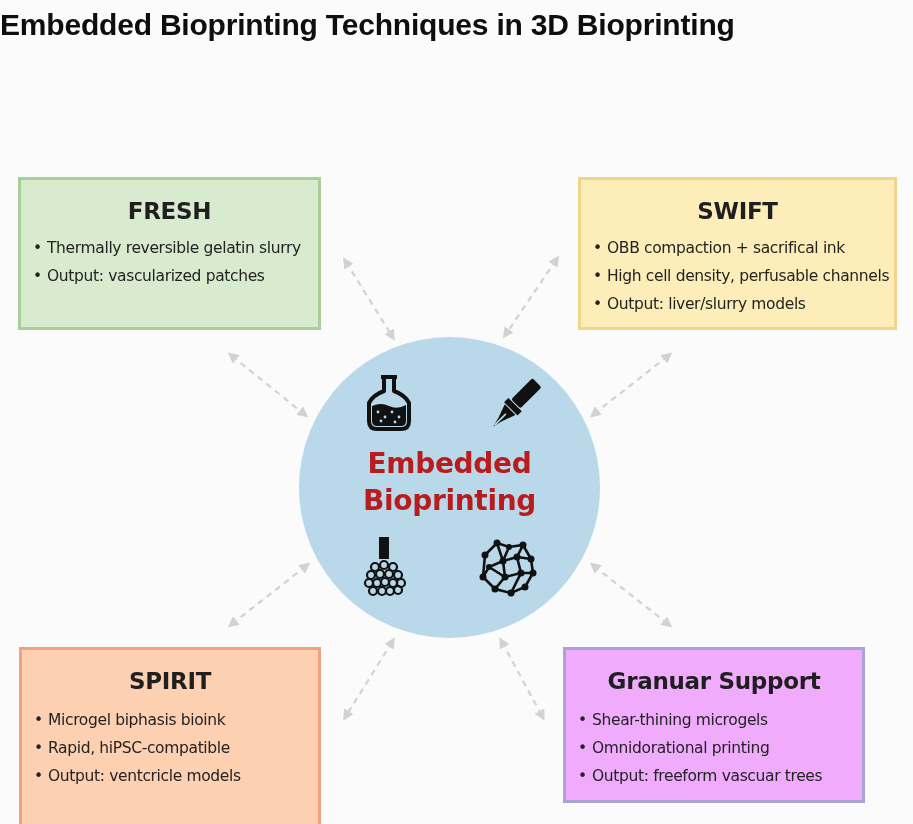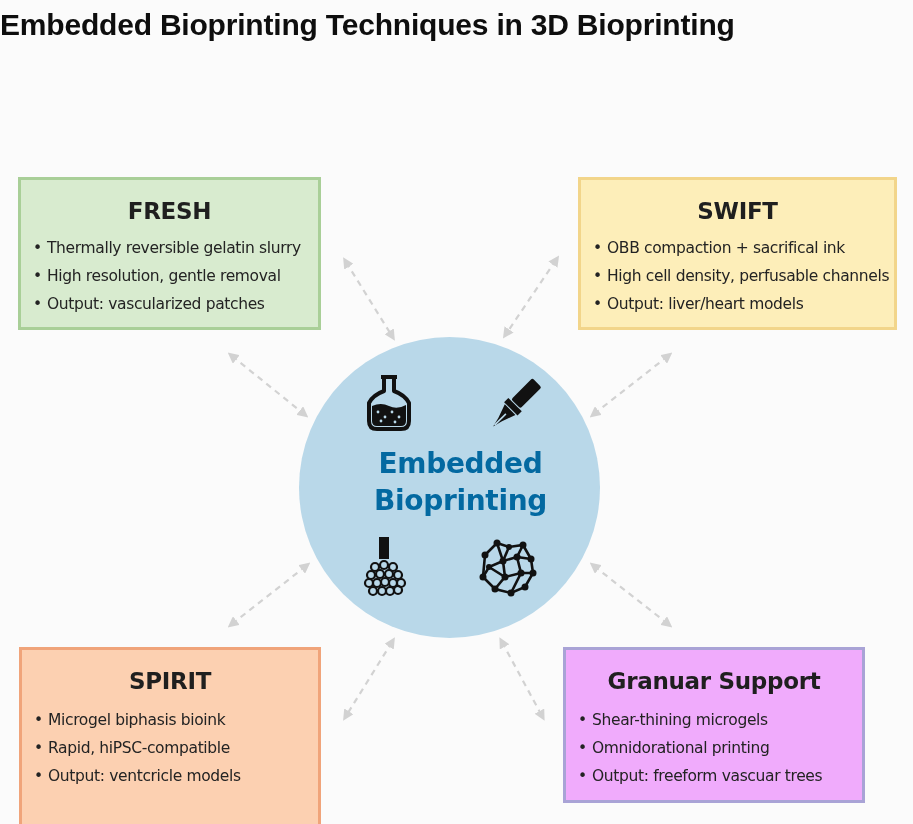--- a/index.html
+++ b/index.html
@@ -30,22 +30,22 @@
   #fresh { left: 18px; top: 177px; width: 303px; height: 153px; }
   #swift { left: 578px; top: 177px; width: 319px; height: 153px; }
   #spirit { left: 19px; top: 647px; width: 302px; height: 203px; }
   #granular { left: 563px; top: 647px; width: 302px; height: 156px; }
   #spirit ul, #granular ul { margin-top: 12px; }
   .hub {
     position: absolute; left: 299px; top: 337px; width: 301px; height: 301px;
     border-radius: 50%; background: #b9d8e9;
   }
   .hub-title {
-    position: absolute; left: 11px; width: 100%; text-align: center;
-    font-weight: bold; font-size: 28px; color: #0369a1; line-height: 37px;
+    position: absolute; left: 0; width: 100%; text-align: center;
+    font-weight: bold; font-size: 28px; color: #b91c1c; line-height: 37px;
     font-family: "DejaVu Sans", sans-serif; letter-spacing: -0.3px;
   }
   .icon { position: absolute; }
   svg.arrows { position: absolute; left: 0; top: 0; }
 </style>
 </head>
 <body>
 
 <div class="title">Embedded Bioprinting Techniques in 3D Bioprinting</div>
 
@@ -64,31 +64,30 @@
     <line x1="392" y1="642" x2="346" y2="716"></line>
     <line x1="594" y1="566" x2="668" y2="624"></line>
     <line x1="502" y1="642" x2="542" y2="716"></line>
   </g>
 </svg>
 
 <div class="box" id="fresh" style="background:#d8ebcf;border-color:#a9cf98;">
   <h2>FRESH</h2>
   <ul>
     <li><span class="dot">•</span><span>Thermally reversible gelatin slurry</span></li>
-    <li><span class="dot">•</span><span>High resolution, gentle removal</span></li>
     <li><span class="dot">•</span><span>Output: vascularized patches</span></li>
   </ul>
 </div>
 
 <div class="box" id="swift" style="background:#fdeeb9;border-color:#f2d58a;">
   <h2>SWIFT</h2>
   <ul>
     <li><span class="dot">•</span><span>OBB compaction + sacrifical ink</span></li>
     <li><span class="dot">•</span><span>High cell density, perfusable channels</span></li>
-    <li><span class="dot">•</span><span>Output: liver/heart models</span></li>
+    <li><span class="dot">•</span><span>Output: liver/slurry models</span></li>
   </ul>
 </div>
 
 <div class="box" id="spirit" style="background:#fcd0b1;border-color:#f0a47a;">
   <h2>SPIRIT</h2>
   <ul>
     <li><span class="dot">•</span><span>Microgel biphasis bioink</span></li>
     <li><span class="dot">•</span><span>Rapid, hiPSC-compatible</span></li>
     <li><span class="dot">•</span><span>Output: ventcricle models</span></li>
   </ul>

